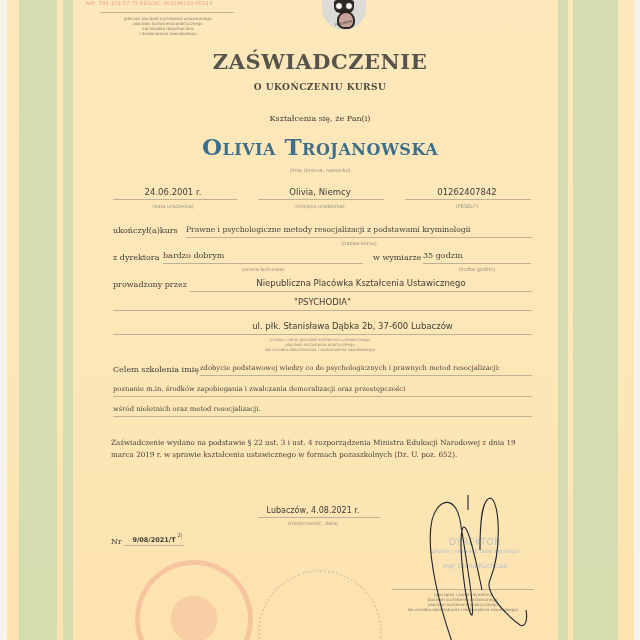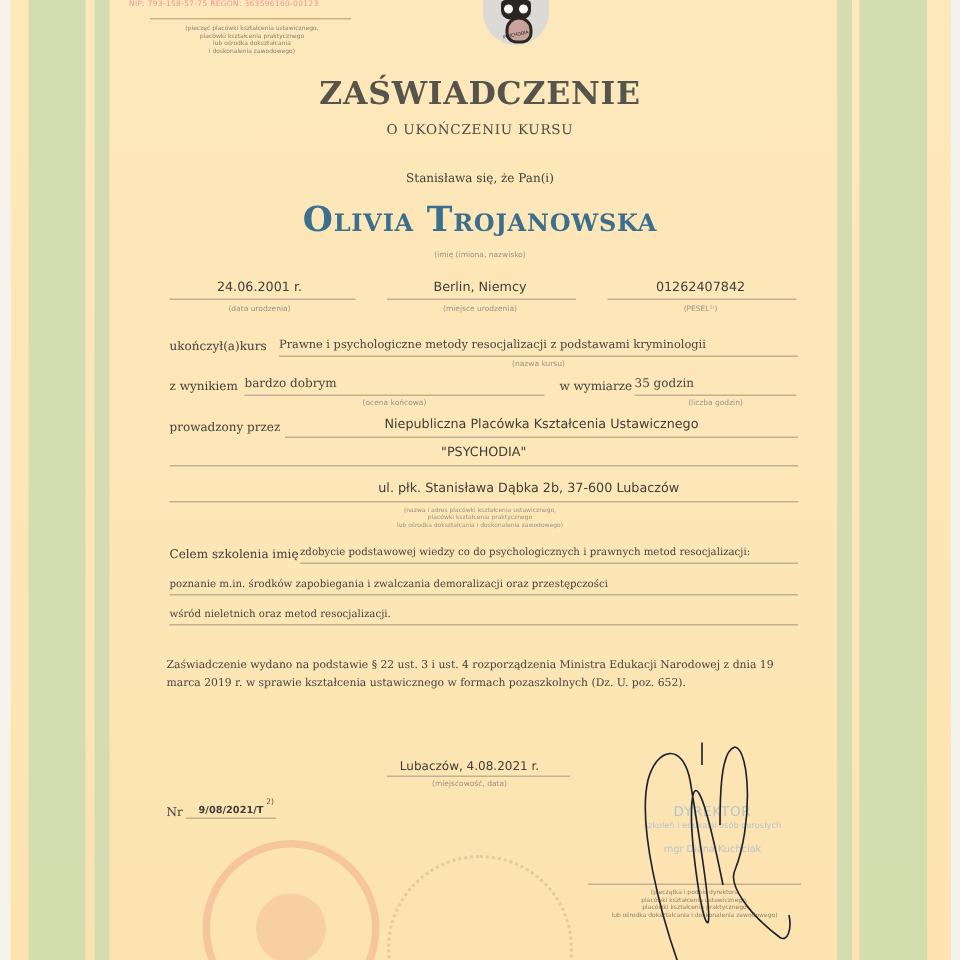--- a/index.html
+++ b/index.html
@@ -40,21 +40,21 @@
     .owl-body { position: absolute; left: 15px; top: 11px; width: 14px; height: 14px; border-radius: 50% 50% 40% 40%; background: #c9a39b; border: 2px solid #2b2622; }
     .logo-band { position: absolute; left: 5px; top: 21px; width: 34px; height: 5px; font-size: 3px; color: #222; text-align: center; transform: rotate(-12deg); font-family: "DejaVu Sans", sans-serif; }
 
     .title {
       position: absolute; left: 0; width: 640px; top: 49px; text-align: center;
       font-family: "DejaVu Serif", serif; font-weight: bold; font-size: 21px;
       color: #57544b; letter-spacing: .5px;
     }
     .subtitle {
       position: absolute; left: 0; width: 640px; top: 82px; text-align: center;
-      font-size: 9px; letter-spacing: .5px; color: #4e4b44;
+      font-size: 9px; letter-spacing: .5px; color: #4e4b44; font-weight: bold;
     }
     .certify {
       position: absolute; left: 0; width: 640px; top: 114px; text-align: center;
       font-size: 8px; color: #3f3d38;
     }
     .name {
       position: absolute; left: 0; width: 640px; top: 133px; text-align: center;
       font-size: 23px; font-weight: bold; color: #3c6f8d; letter-spacing: .5px;
       font-variant: small-caps;
     }
@@ -121,42 +121,42 @@
 <div class="logo">
   <div class="owl-head"></div>
   <div class="owl-eye l"></div>
   <div class="owl-eye r"></div>
   <div class="owl-body"></div>
   <div class="logo-band">PSYCHODIA</div>
 </div>
 
 <div class="title">ZAŚWIADCZENIE</div>
 <div class="subtitle">O UKOŃCZENIU KURSU</div>
-<div class="certify">Stanisława się, że Pan(i)</div>
+<div class="certify">Kształcenia się, że Pan(i)</div>
 <div class="name">Olivia Trojanowska</div>
 <div class="tiny-label" style="left:0;width:640px;top:167px;">(imię (imiona, nazwisko)</div>
 
 <div class="field-val" style="left:113px;width:120px;top:187px;">24.06.2001 r.</div>
 <div class="rule" style="left:113px;width:124px;top:199px;"></div>
 <div class="tiny-label" style="left:113px;width:120px;top:203px;">(data urodzenia)</div>
 
-<div class="field-val" style="left:258px;width:124px;top:187px;">Berlin, Niemcy</div>
+<div class="field-val" style="left:258px;width:124px;top:187px;">Olivia, Niemcy</div>
 <div class="rule" style="left:258px;width:126px;top:199px;"></div>
 <div class="tiny-label" style="left:258px;width:124px;top:203px;">(miejsce urodzenia)</div>
 
 <div class="field-val" style="left:405px;width:124px;top:187px;">01262407842</div>
 <div class="rule" style="left:405px;width:126px;top:199px;"></div>
 <div class="tiny-label" style="left:405px;width:124px;top:203px;">(PESEL¹⁾)</div>
 
 <div class="lbl" style="left:113px;top:226px;">ukończył(a)kurs</div>
 <div class="small-serif" style="left:186px;width:346px;top:225px;font-size:7.6px;">Prawne i psychologiczne metody resocjalizacji z podstawami kryminologii</div>
 <div class="rule" style="left:186px;width:346px;top:237px;"></div>
 <div class="tiny-label" style="left:186px;width:346px;top:240px;">(nazwa kursu)</div>
 
-<div class="lbl" style="left:113px;top:253px;">z wynikiem</div>
+<div class="lbl" style="left:113px;top:253px;">z dyrektora</div>
 <div class="small-serif" style="left:163px;width:200px;top:251px;font-size:8px;">bardzo dobrym</div>
 <div class="rule" style="left:163px;width:200px;top:263px;"></div>
 <div class="tiny-label" style="left:163px;width:200px;top:266px;">(ocena końcowa)</div>
 <div class="lbl" style="left:373px;top:253px;">w wymiarze</div>
 <div class="small-serif" style="left:423px;width:108px;top:251px;font-size:8px;">35 godzin</div>
 <div class="rule" style="left:423px;width:108px;top:263px;"></div>
 <div class="tiny-label" style="left:423px;width:108px;top:266px;">(liczba godzin)</div>
 
 <div class="lbl" style="left:113px;top:280px;">prowadzony przez</div>
 <div class="field-val" style="left:190px;width:342px;top:278px;">Niepubliczna Placówka Kształcenia Ustawicznego</div>

